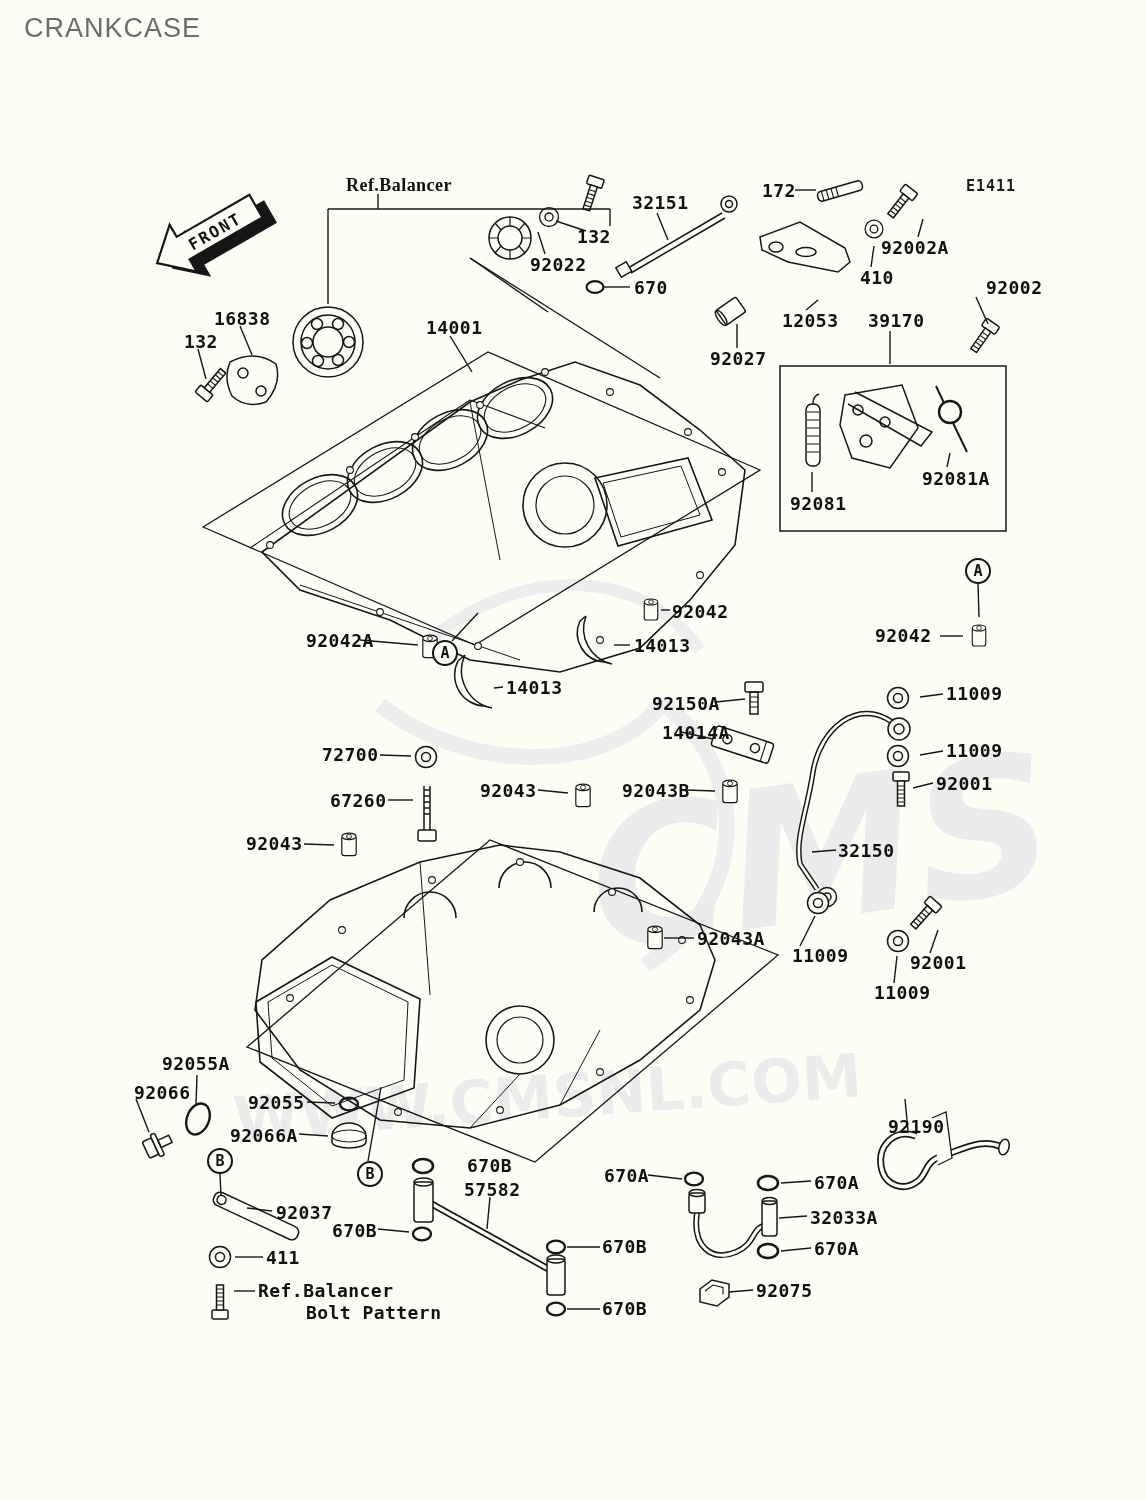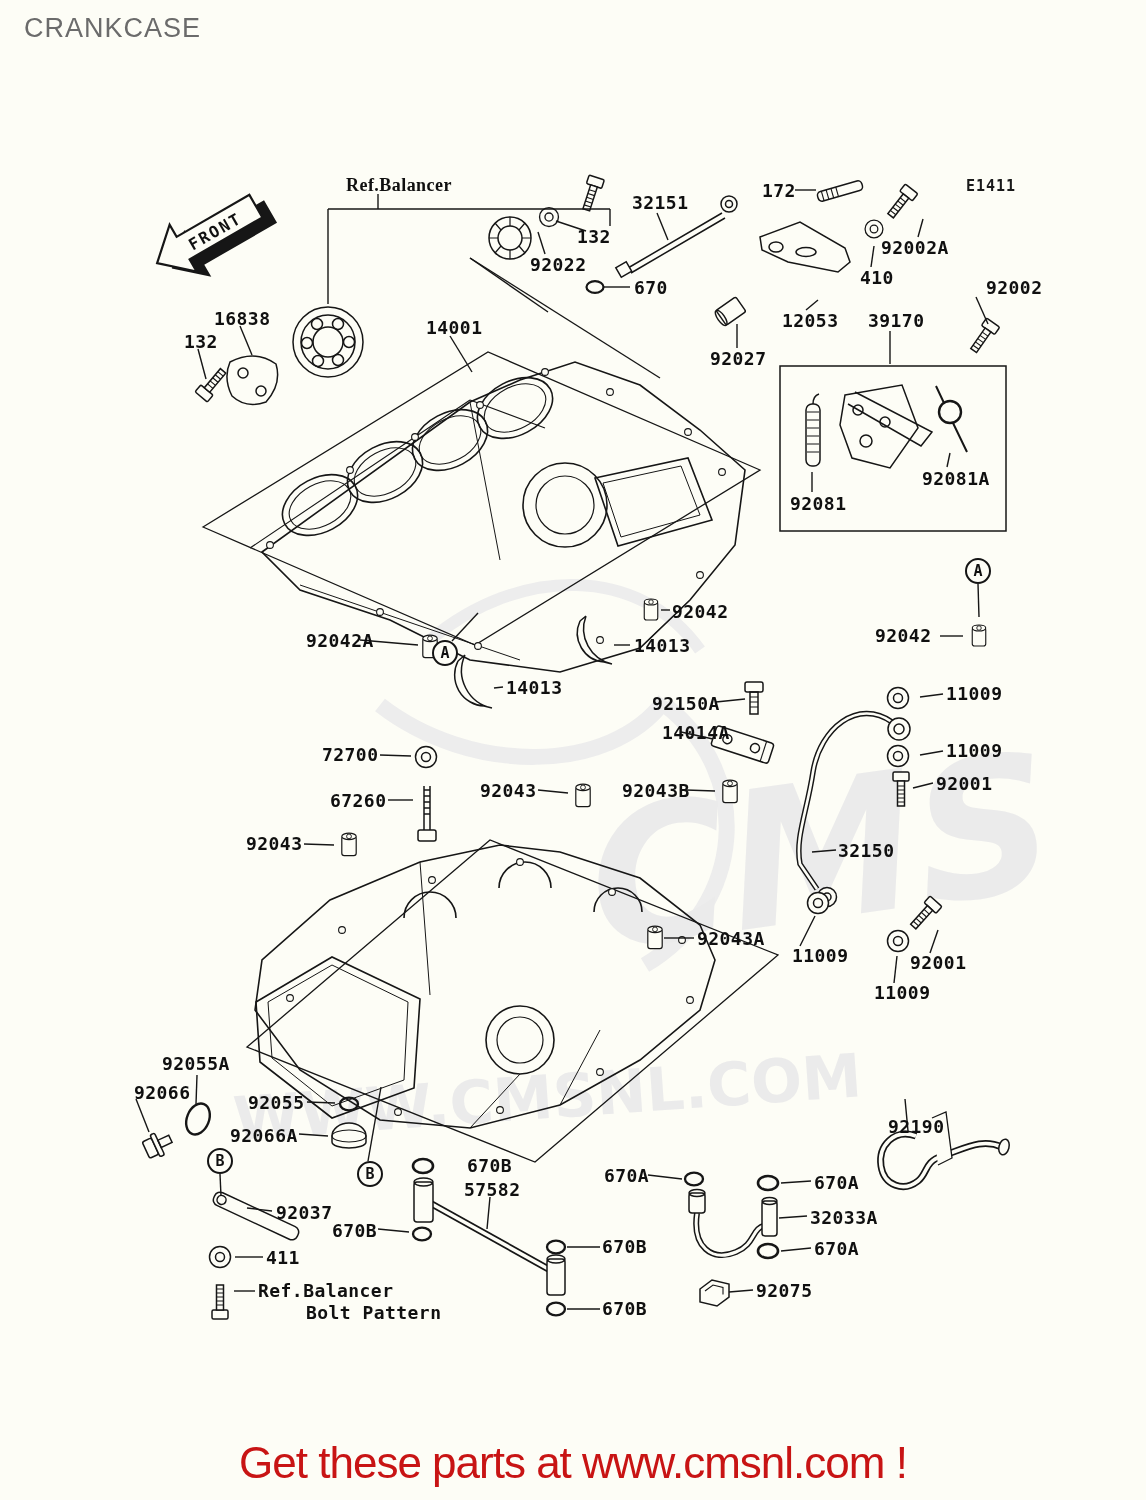--- a/index.html
+++ b/index.html
@@ -438,14 +438,13 @@
       <div class="callout" style="left: 888px; top: 1082px; margin-top: 36px;">92190</div>
     </div>
   <div id="circles">
       <div class="cref" style="left: 965px; top: 558px;">A</div>
       <div class="cref" style="left: 432px; top: 640px;">A</div>
       <div class="cref" style="left: 207px; top: 1148px;">B</div>
       <div class="cref" style="left: 357px; top: 1161px;">B</div>
     </div>
 
   <div class="page-title">CRANKCASE</div>
-  <div class="footer-banner">Get these parts at www.cmsnl.com !</div>
 </div>
 
 </body></html>

